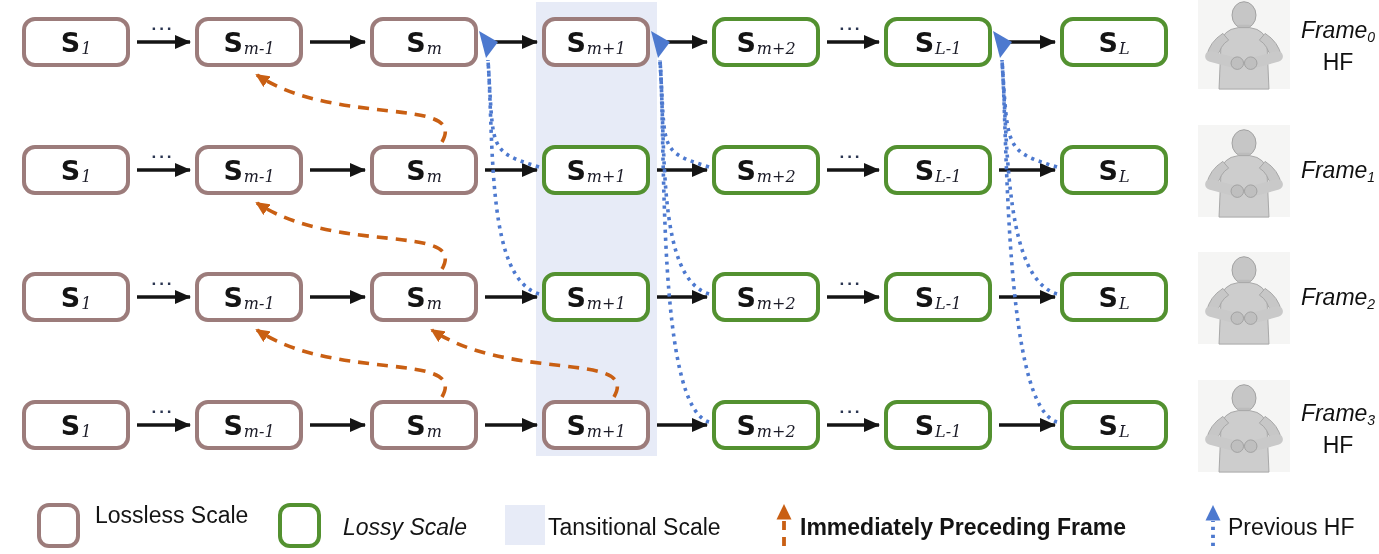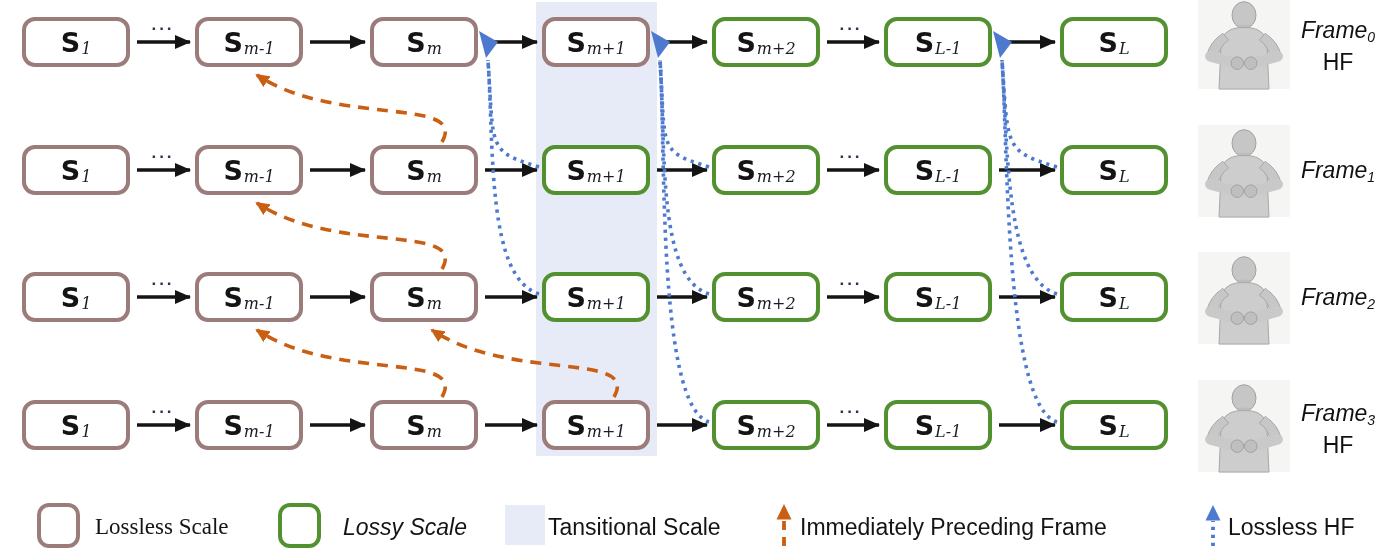--- a/index.html
+++ b/index.html
@@ -256,25 +256,25 @@
         <use href="#person"></use>
       </svg>
       <div class="frame-label" style="left: 1290px; top: 401px;">
         <div class="fl1"><span>Frame</span><span class="fsub">3</span></div>
         <div class="fl2">HF</div>
       </div>
     </div>
 
   <div id="legend">
     <div class="legend-swatch-box" id="sw-lossless" style="left: 37px; top: 503px; border-color: rgb(156, 124, 123);"></div>
-    <div class="legend-label" style="left:95px;top:514px;font-family:Liberation Serif, serif;">Lossless Scale</div>
+    <div class="legend-label" style="left:95px;top:502px;">Lossless Scale</div>
 
     <div class="legend-swatch-box" id="sw-lossy" style="left: 278px; top: 503px; border-color: rgb(83, 145, 48);"></div>
     <div class="legend-label" style="left:343px;top:514px;font-style:italic;">Lossy Scale</div>
 
     <div class="legend-swatch-fill" id="sw-band" style="left: 505px; top: 505px; background: rgb(231, 235, 247);"></div>
     <div class="legend-label" style="left:548px;top:514px;">Tansitional Scale</div>
 
-    <div class="legend-label" style="left:800px;top:514px;">Immediately Preceding Frame</div>
-
-    <div class="legend-label" style="left:1228px;top:514px;">Lossless HF</div>
+    <div class="legend-label" style="left:800px;top:514px;font-weight:bold;">Immediately Preceding Frame</div>
+
+    <div class="legend-label" style="left:1228px;top:514px;">Previous HF</div>
   </div>
 </div>
 
 </body></html>

